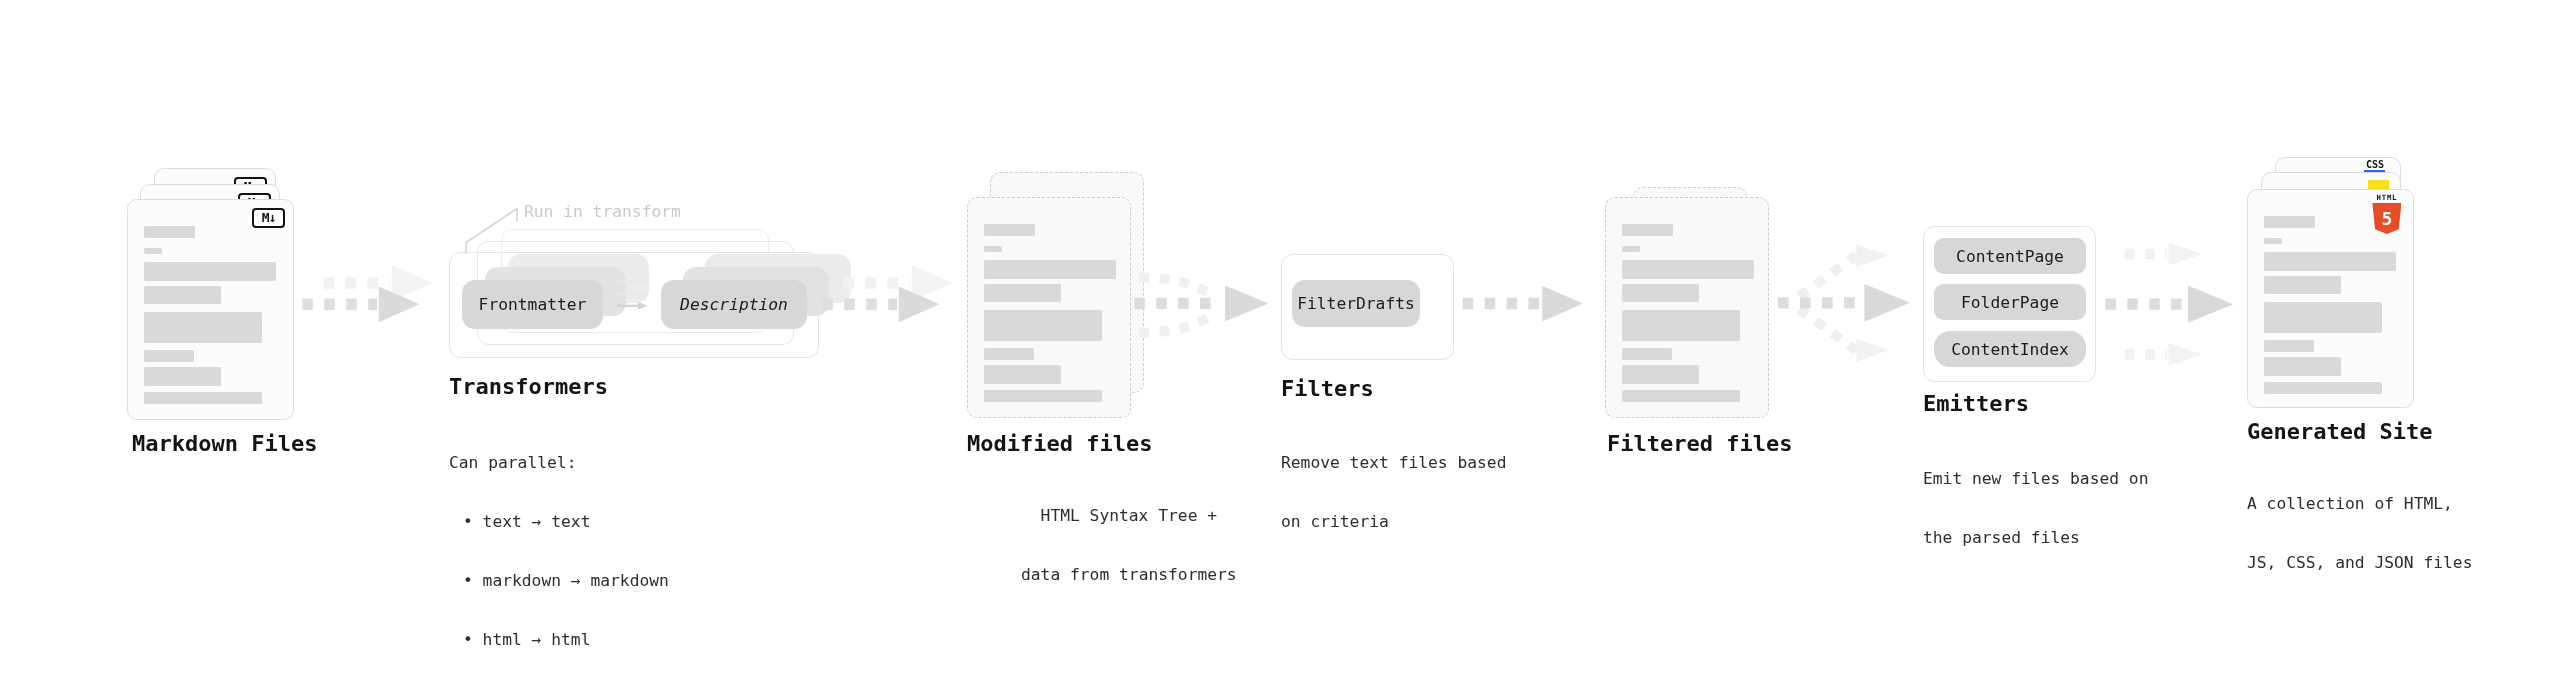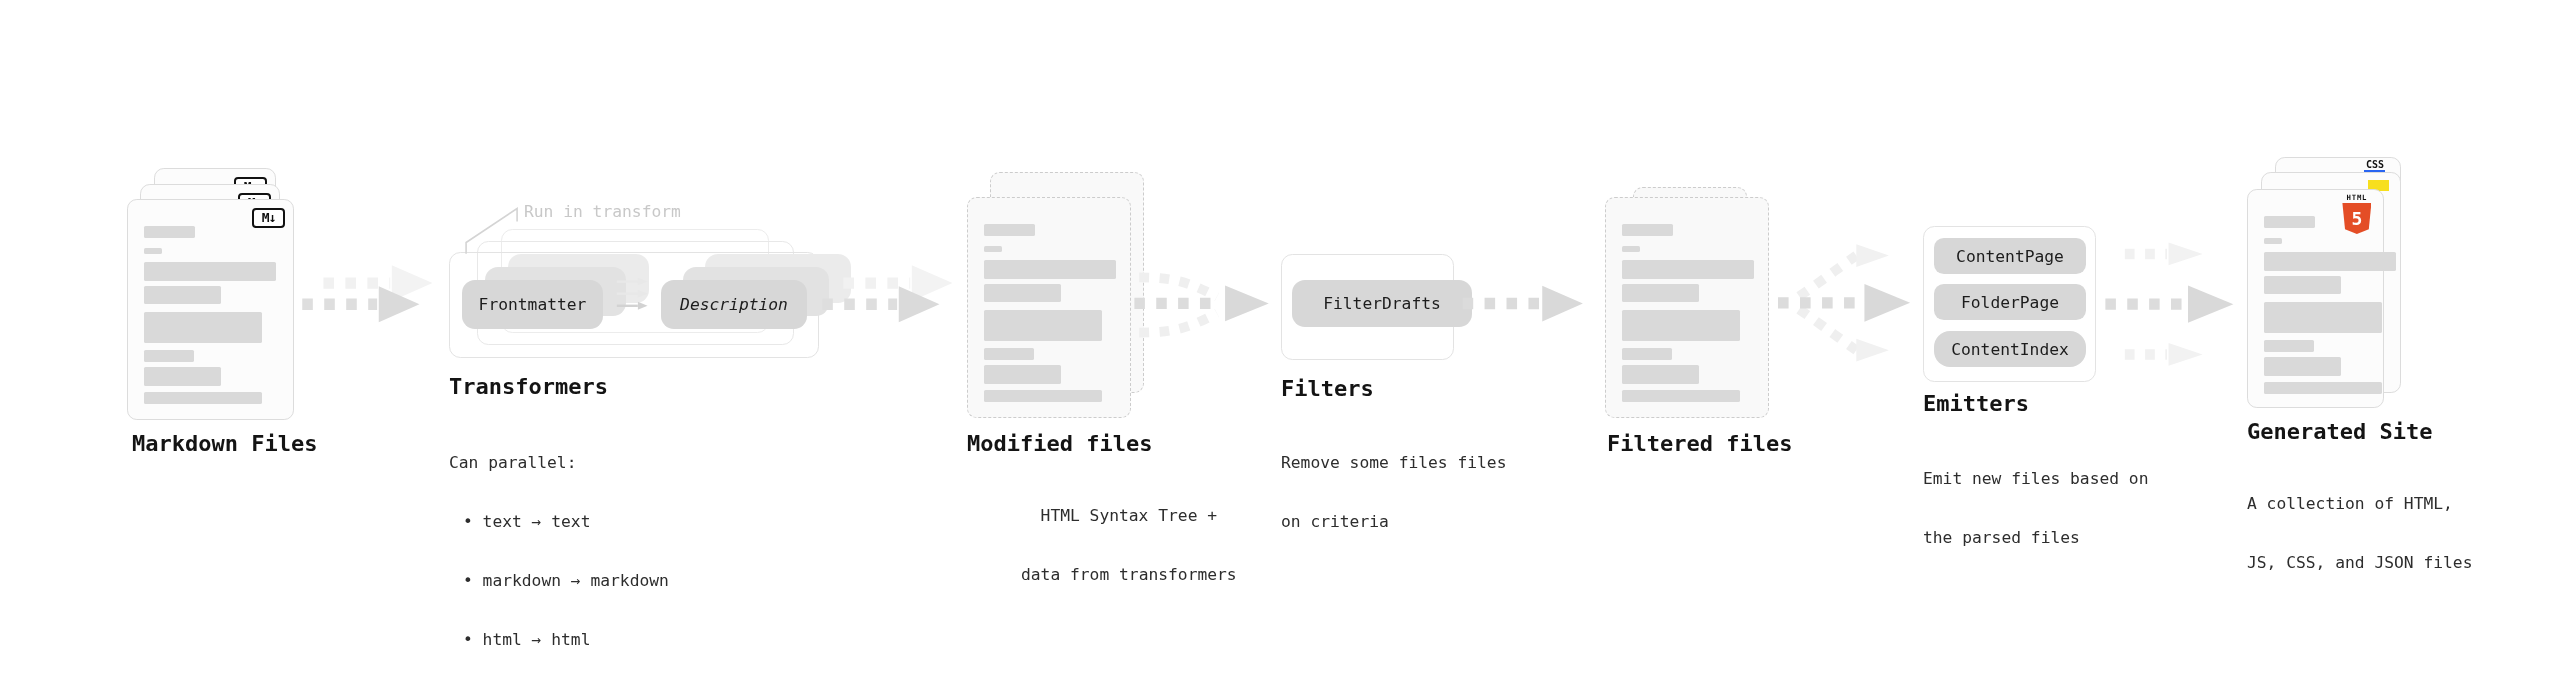--- a/index.html
+++ b/index.html
@@ -145,24 +145,24 @@
   </div>
 
   <svg class="abs" style="left:1134px;top:271px;" width="140" height="68" viewBox="0 0 172 84">
     <path d="M 6,8 C 50,8 68,14 102,32" stroke="#efefef" stroke-width="12" stroke-dasharray="12 13" fill="none"></path>
     <path d="M 6,76 C 50,76 68,70 102,52" stroke="#efefef" stroke-width="12" stroke-dasharray="12 13" fill="none"></path>
     <line x1="0" y1="40" x2="108" y2="40" stroke="#dcdcdc" stroke-width="14" stroke-dasharray="13 14"></line>
     <polygon points="112,18 166,40 112,62" fill="#d9d9d9"></polygon>
   </svg>
 
   <div class="frame" style="left:1281px;top:254px;width:173px;height:106px;"></div>
-  <div class="pill" style="left:1292px;top:280px;width:180px;height:47px;">FilterDrafts</div>
+  <div class="pill" style="left:1292px;top:280px;width:128px;height:47px;">FilterDrafts</div>
   <div class="stage-title" style="left:1281px;top:377px;">Filters</div>
   <div class="desc" style="left:1281px;top:414px;">
-    <div>Remove some files files</div>
+    <div>Remove text files based</div>
     <div>on criteria</div>
   </div>
 
   <svg class="abs" style="left:1461px;top:284px;" width="130" height="39" viewBox="0 0 160 48">
     <line x1="2" y1="24" x2="98" y2="24" stroke="#dbdbdb" stroke-width="14" stroke-dasharray="13 14"></line>
     <polygon points="100,2 150,24 100,46" fill="#d9d9d9"></polygon>
   </svg>
 
   <div class="filecard dashed" style="left:1633px;top:187px;width:114px;height:221px;"></div>
   <div class="filecard dashed skel" style="left:1605px;top:197px;width:164px;height:221px;">
@@ -204,21 +204,21 @@
     <line x1="24" y1="140" x2="76" y2="140" stroke="#f1f1f1" stroke-width="13" stroke-dasharray="12 13"></line>
     <polygon points="78,126 120,140 78,154" fill="#f2f2f2"></polygon>
   </svg>
 
   <div class="filecard" style="left:2275px;top:157px;width:126px;height:221px;">
     <div class="css-badge">CSS</div>
   </div>
   <div class="filecard" style="left:2261px;top:172px;width:140px;height:221px;">
     <div class="js-badge"></div>
   </div>
-  <div class="filecard skel" style="left:2247px;top:189px;width:137px;height:219px;">
+  <div class="filecard skel" style="left:2247px;top:189px;width:167px;height:219px;">
     <div class="html5-badge">
       <div class="html5-word">HTML</div>
       <div class="html5-shield">5</div>
     </div>
   <div class="bar" style="top: 26px; left: 16.3px; width: 51px; height: 12.2px;"></div>
       <div class="bar" style="top: 48px; left: 16.3px; width: 18px; height: 5.7px;"></div>
       <div class="bar" style="top: 62px; left: 16.3px; width: 132px; height: 18.7px;"></div>
       <div class="bar" style="top: 86px; left: 16.3px; width: 77px; height: 18px;"></div>
       <div class="bar" style="top: 112px; left: 16.3px; width: 118px; height: 31px;"></div>
       <div class="bar" style="top: 150px; left: 16.3px; width: 50px; height: 12.2px;"></div>

